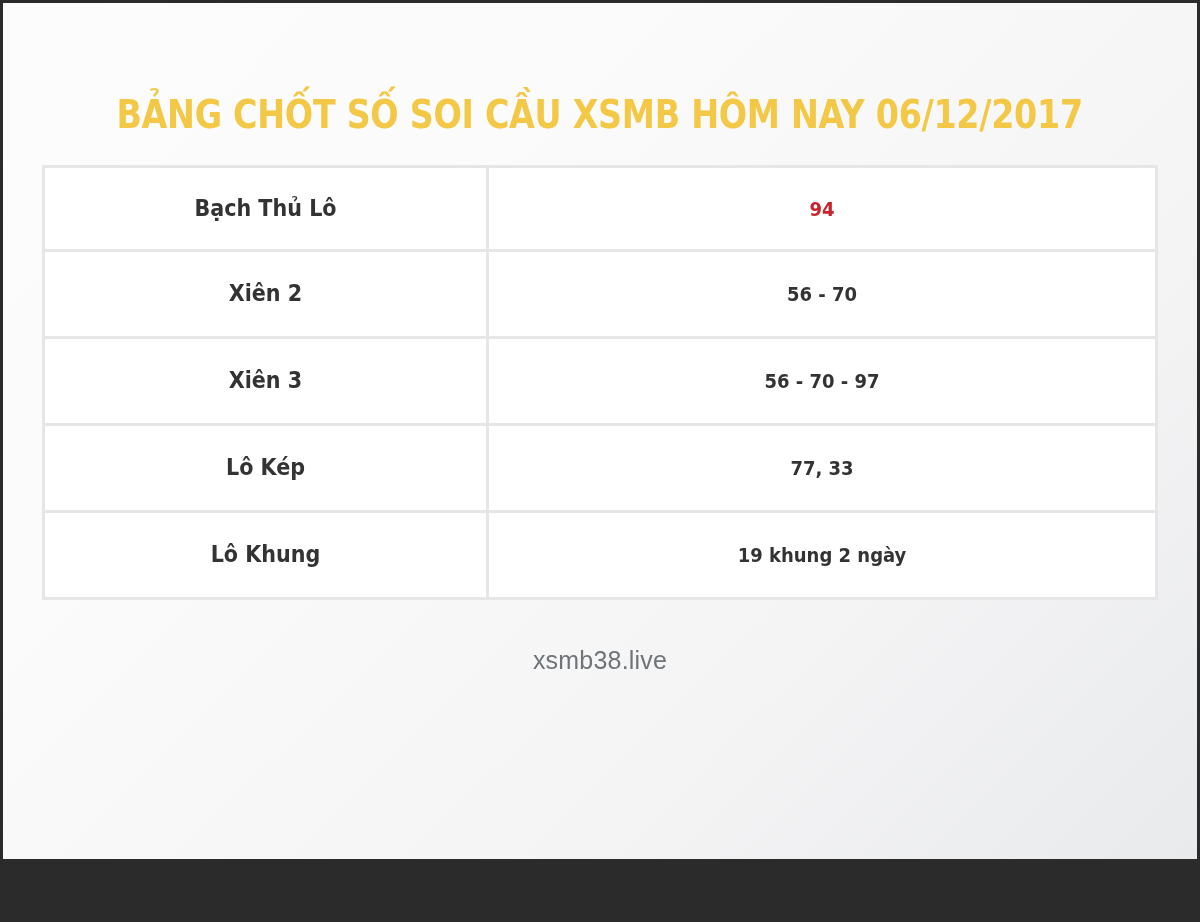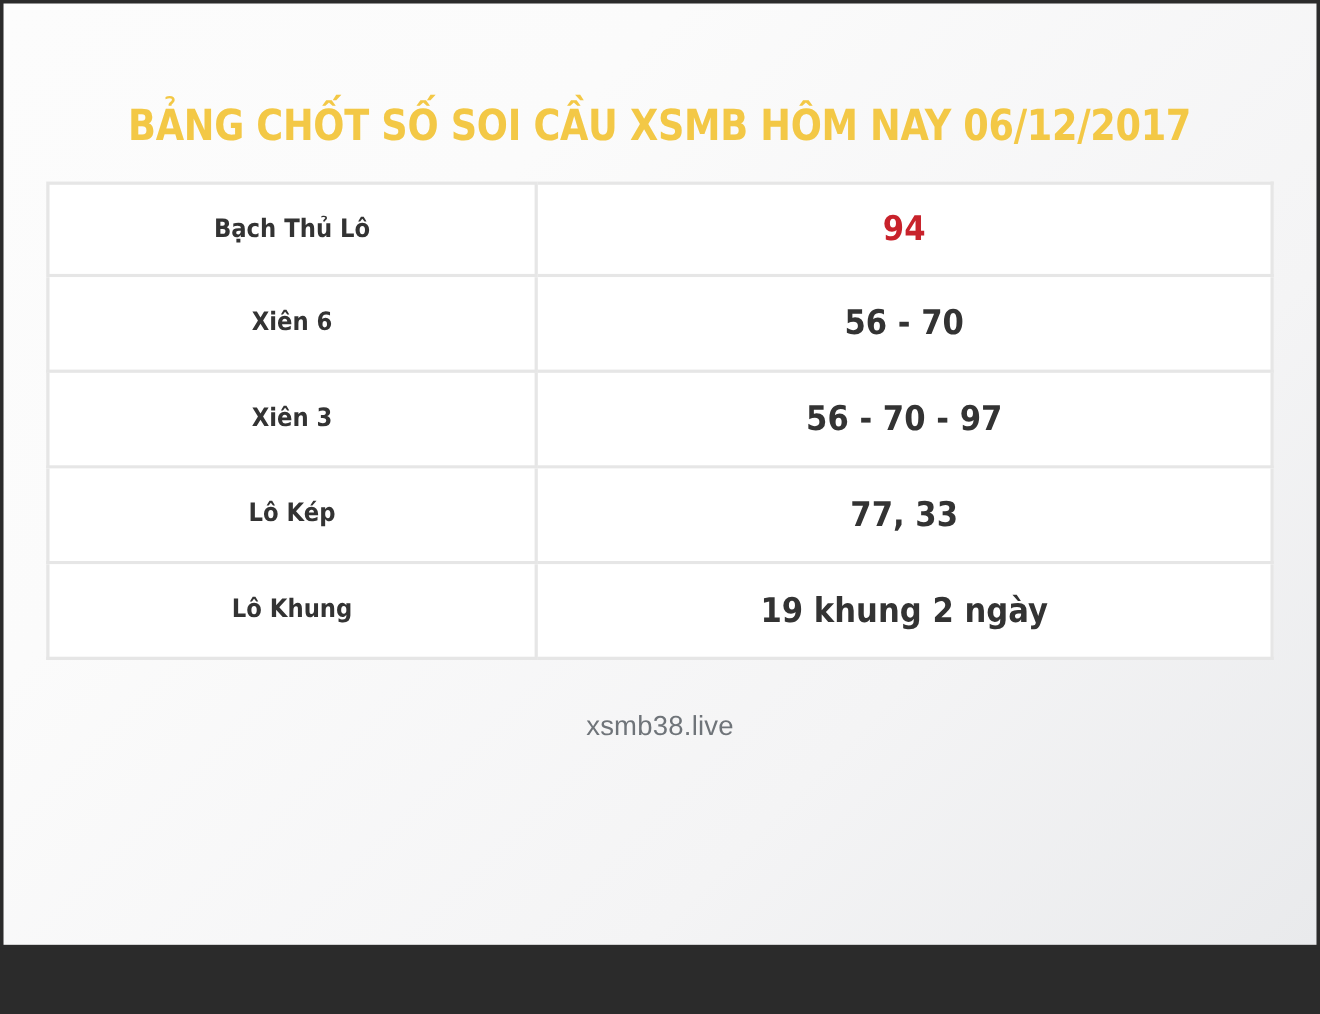--- a/index.html
+++ b/index.html
@@ -72,21 +72,21 @@
   }
 
   td.label-cell {
     width: 447px;
     font-size: 23px;
     color: #333333;
   }
 
   td.value-cell {
     width: 669px;
-    font-size: 31px;
+    font-size: 20px;
     color: #333333;
   }
 
   td.value-cell.v-red { color: #c8222b; }
   td.value-cell.v-dark { color: #333333; }
 
   
   #footer {
     margin-top: 46px;
     font-family: "Liberation Sans", sans-serif;
@@ -106,21 +106,21 @@
   <table id="chot-table">
     <tbody>
 
       <tr>
         <td class="label-cell">Bạch Thủ Lô</td>
         <td class="value-cell v-red">94</td>
       </tr>
 
 
       <tr>
-        <td class="label-cell">Xiên 6</td>
+        <td class="label-cell">Xiên 2</td>
         <td class="value-cell v-dark">56 - 70</td>
       </tr>
 
       <tr>
         <td class="label-cell">Xiên 3</td>
         <td class="value-cell v-dark">56 - 70 - 97</td>
       </tr>
 
 
       <tr>

